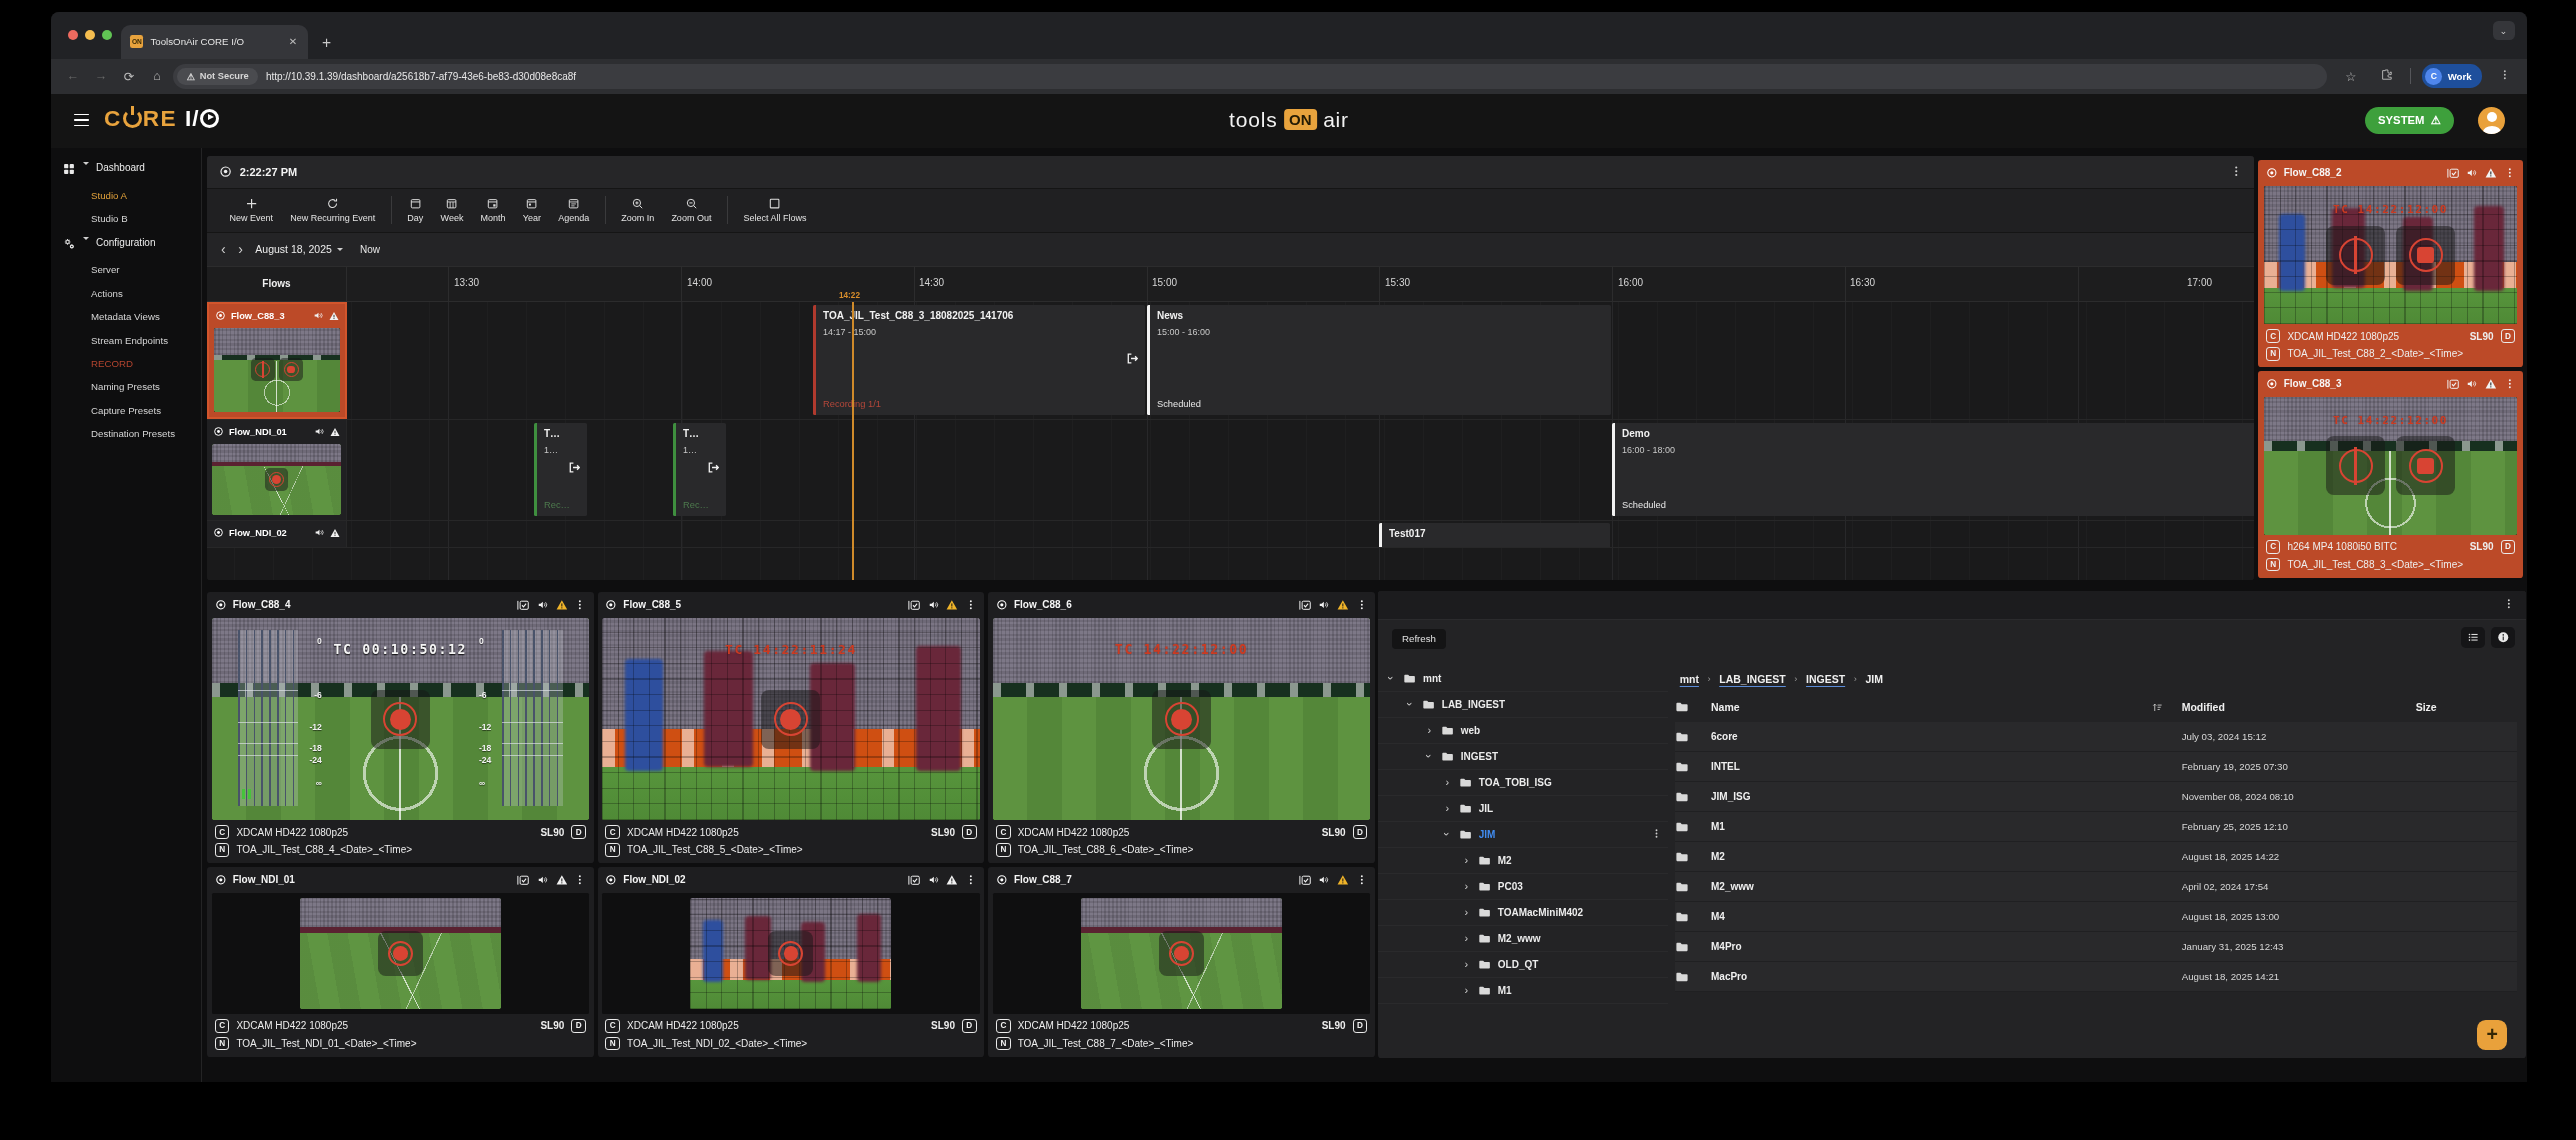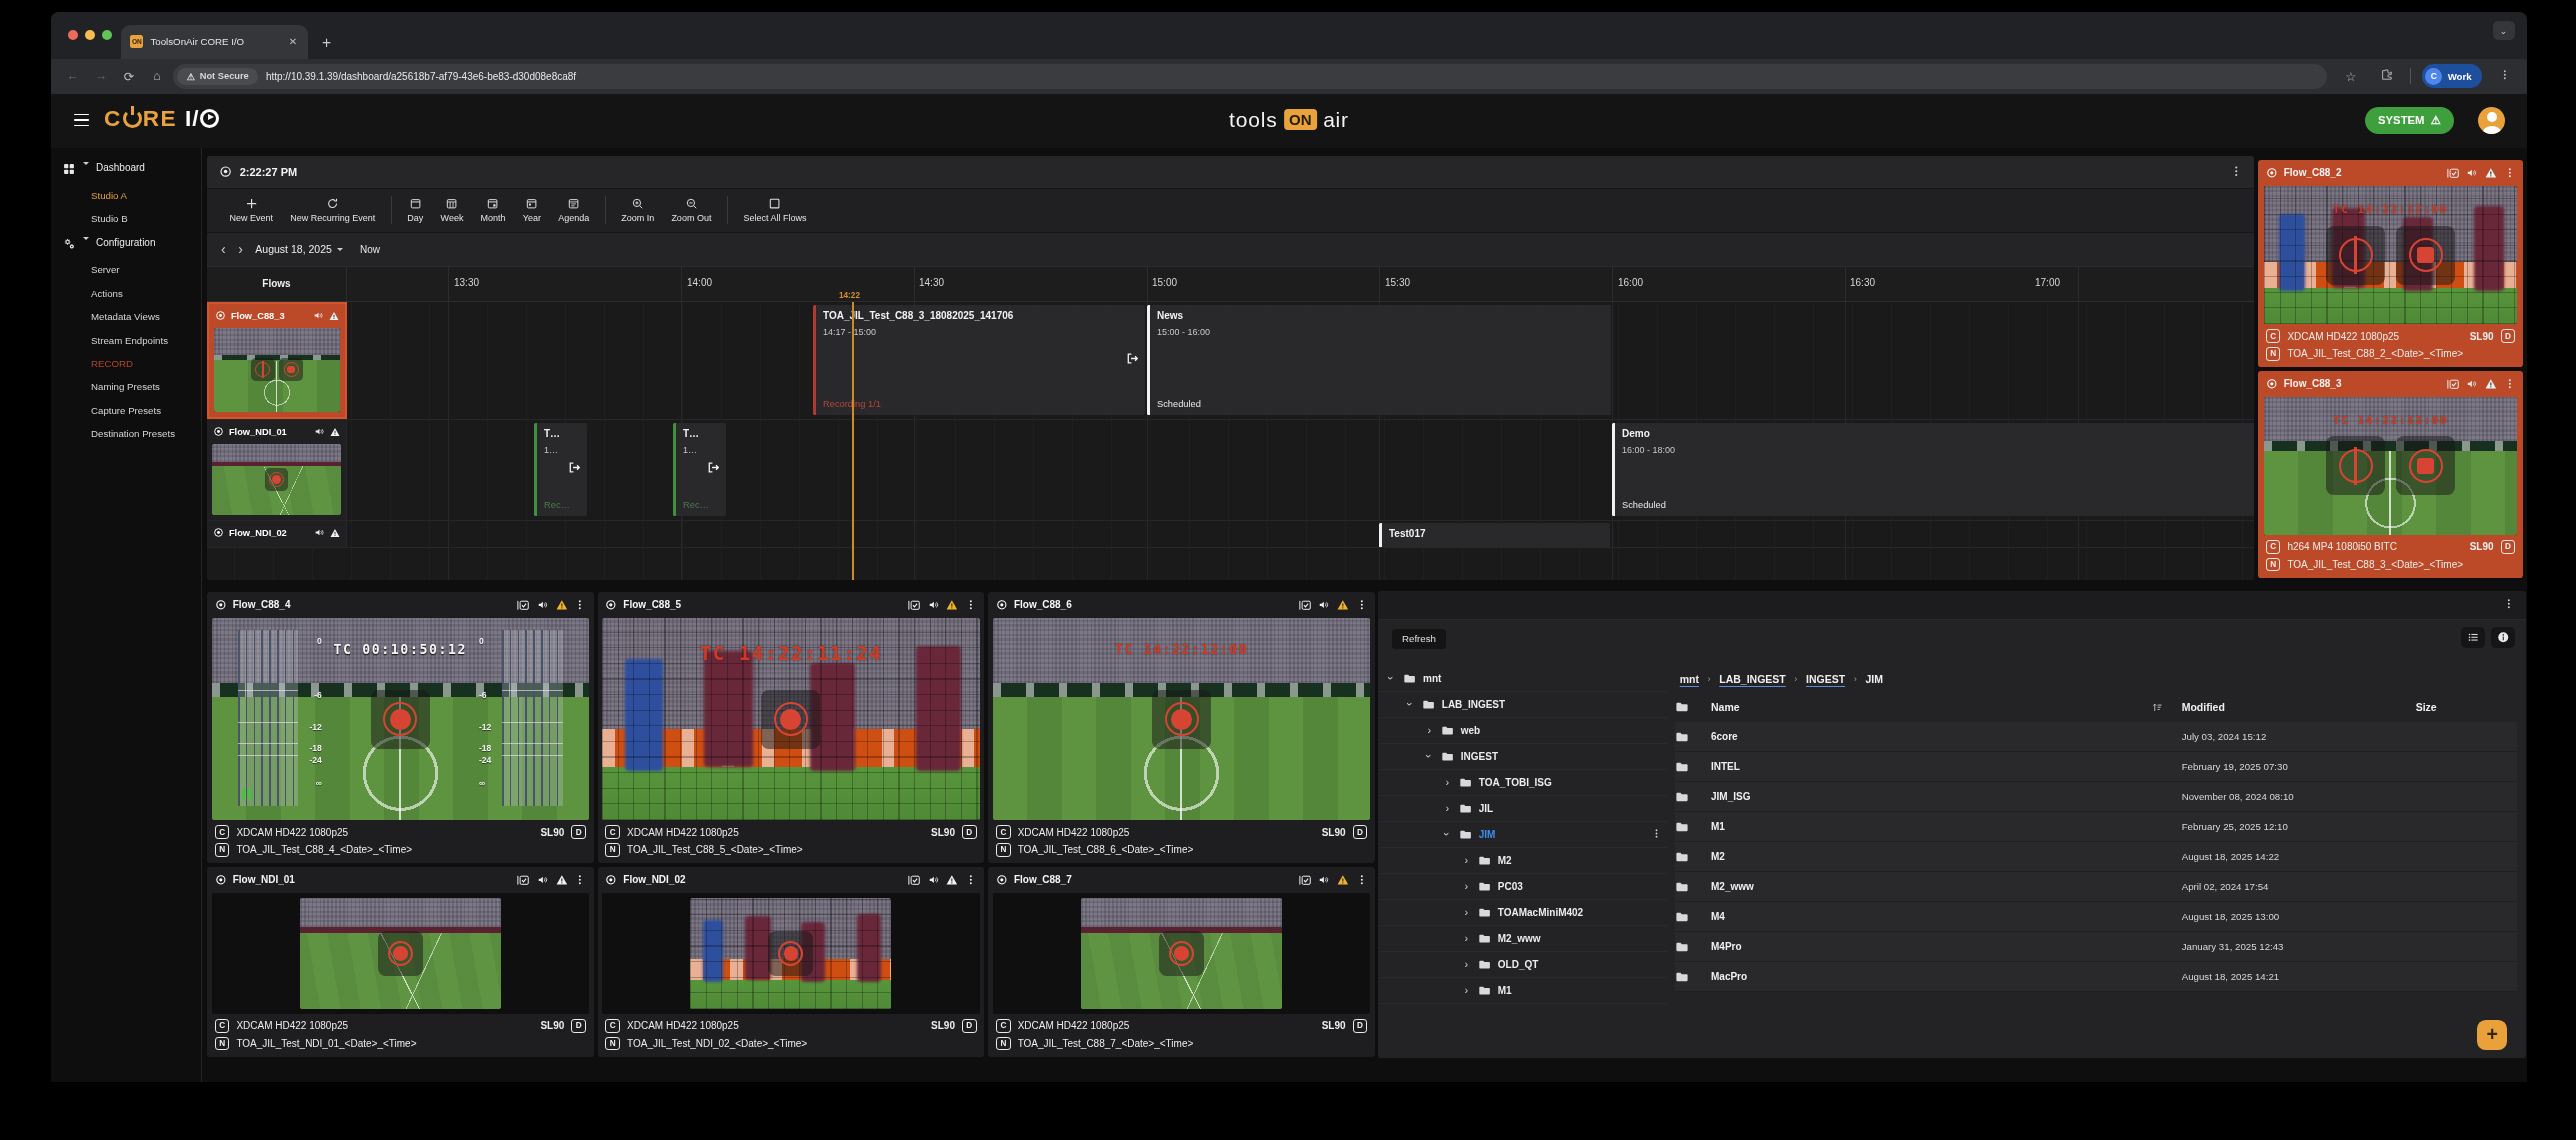--- a/index.html
+++ b/index.html
@@ -442,21 +442,21 @@
           <span class="th-time" style="left: 712px;">14:30</span>
           <div class="th-line" style="left: 940px;"></div>
           <span class="th-time" style="left: 945px;">15:00</span>
           <div class="th-line" style="left: 1172px;"></div>
           <span class="th-time" style="left: 1178px;">15:30</span>
           <div class="th-line" style="left: 1405px;"></div>
           <span class="th-time" style="left: 1411px;">16:00</span>
           <div class="th-line" style="left: 1638px;"></div>
           <span class="th-time" style="left: 1643px;">16:30</span>
           <div class="th-line" style="left: 1871px;"></div>
-          <span class="th-time" style="left: 1828px;">17:00</span>
+          <span class="th-time" style="left: 1980px;">17:00</span>
           <span class="now-label" style="left: 632px;">14:22</span>
         </div>
       <div class="cal-rows" id="calRows">
           <div class="vline" style="left: 241px;"></div>
           <div class="vline" style="left: 474px;"></div>
           <div class="vline" style="left: 707px;"></div>
           <div class="vline" style="left: 940px;"></div>
           <div class="vline" style="left: 1172px;"></div>
           <div class="vline" style="left: 1405px;"></div>
           <div class="vline" style="left: 1638px;"></div>
@@ -892,21 +892,21 @@
           <div class="fcard-body">
             <div class="thumb thumb-fill" style="background: repeating-linear-gradient(90deg, rgba(0, 0, 0, 0.14) 0px, rgba(0, 0, 0, 0.14) 1.6px, transparent 1.6px, transparent 3.9px), repeating-linear-gradient(0deg, rgb(110, 105, 119) 0px, rgb(110, 105, 119) 2.3px, rgb(123, 117, 132) 2.3px, rgb(123, 117, 132) 4.7px);">
               <div class="t-board-orange" style="top: 55%; height: 19%;"></div>
               <div class="t-lines" style="height: 26%; background: linear-gradient(rgb(87, 149, 60), rgb(79, 138, 54));"></div>
               <div class="player" style="left: 27%; top: 16%; width: 13%; height: 58%; background: rgb(105, 39, 58);"></div>
               <div class="player" style="left: 55%; top: 22%; width: 12%; height: 54%; background: rgb(105, 39, 58);"></div>
               <div class="player" style="left: 6%; top: 20%; width: 10%; height: 56%; background: rgb(46, 79, 158);"></div>
               <div class="player" style="right: 5%; top: 14%; width: 12%; height: 62%; background: rgb(105, 39, 58);"></div>
               <div class="net"></div>
             </div>
-            <div class="tc tc-red" style="font-size: 19px;">TC 14:22:11:24</div>
+            <div class="tc tc-red" style="font-size: 13px;">TC 14:22:11:24</div>
             <div class="ovl ovl-lg">
               <div class="ovl-btn">
                 <div class="sym sym-rec"></div>
               </div>
             </div>
           </div>
           <div class="fcard-foot">
             <div class="foot-line">
               <span class="badge">C</span>
               <span>XDCAM HD422 1080p25</span>

